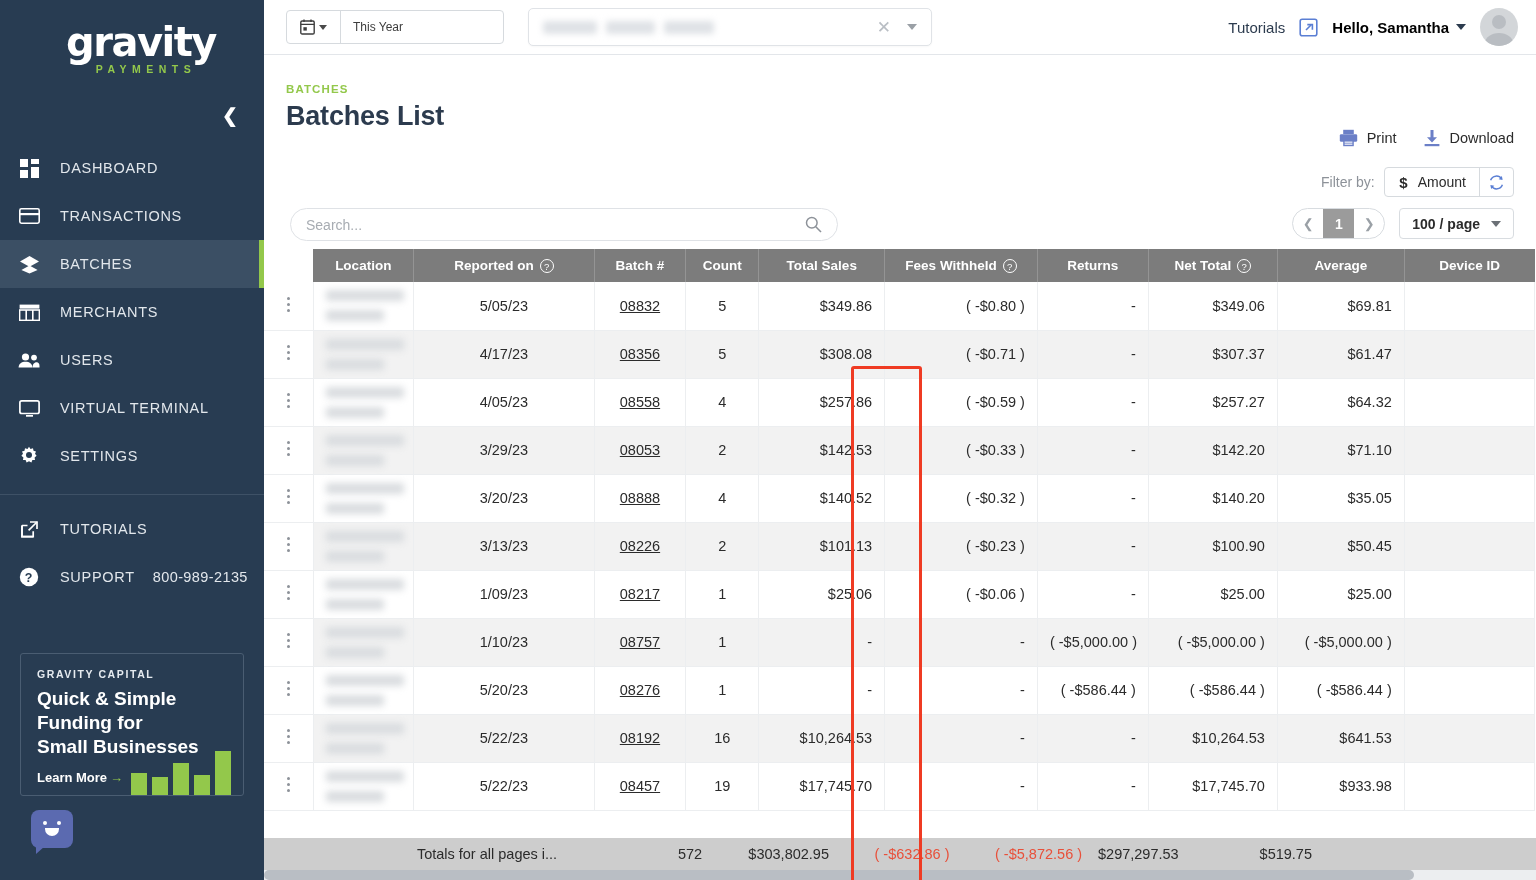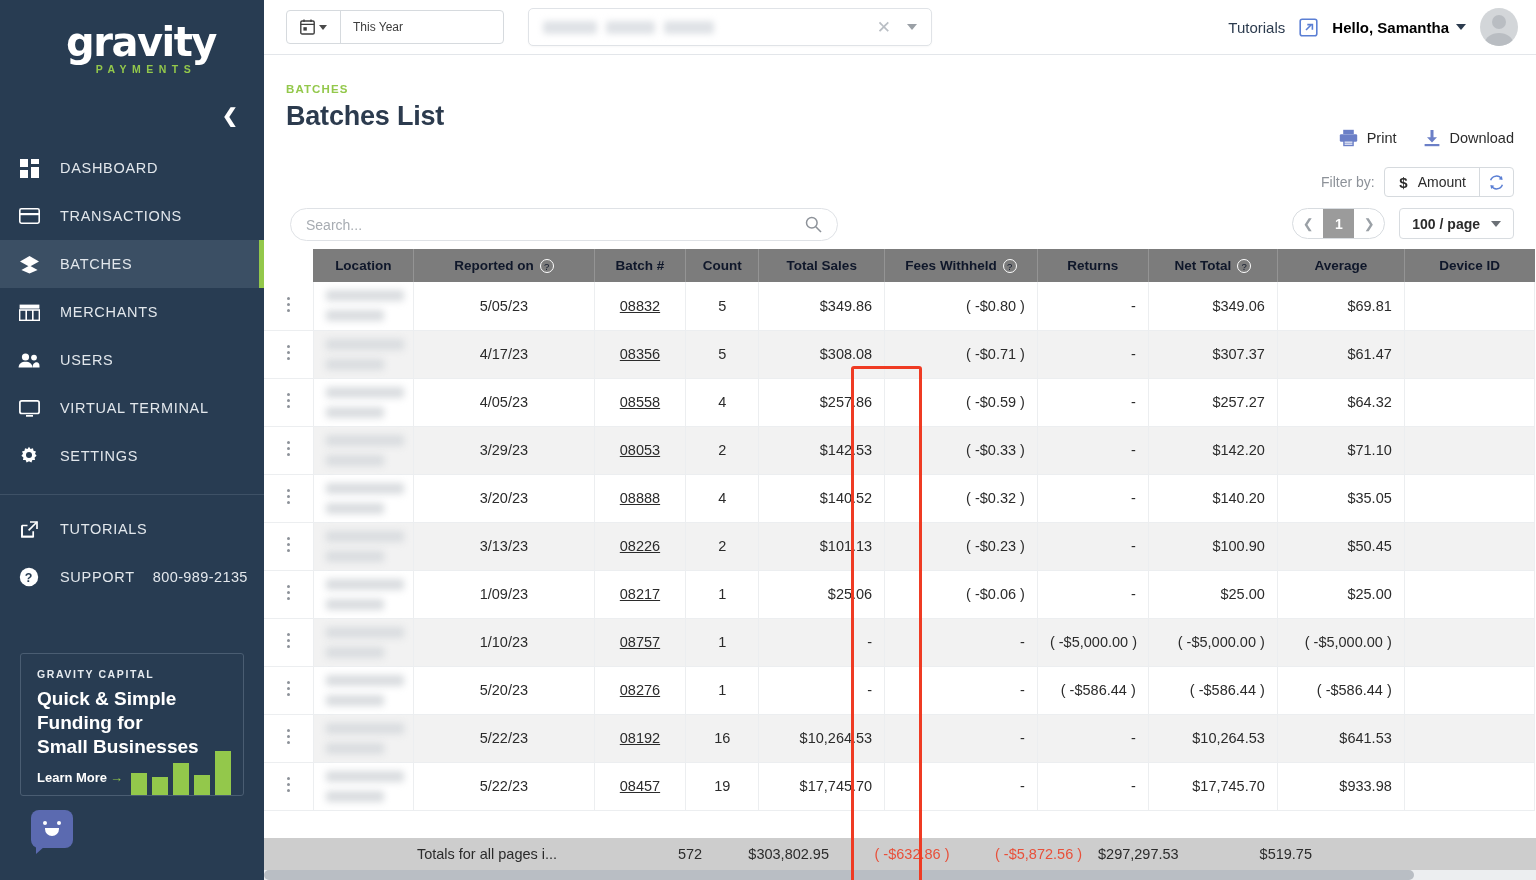--- a/index.html
+++ b/index.html
@@ -168,21 +168,21 @@
     height: 31px; min-width: 110px; border: 1px solid #d8dce0; border-radius: 4px;
     display: flex; align-items: center; justify-content: center; gap: 11px;
     font-size: 14px; font-weight: 700; color: #2b2b2b; padding: 0 12px; cursor: pointer;
   }
   .perpage .cv { width: 0; height: 0; border-left: 5px solid transparent; border-right: 5px solid transparent; border-top: 6px solid #6b7076; }
 
   
   .table-area { position: absolute; left: 0; right: 0; top: 194px; bottom: 0; }
   table.grid { border-collapse: collapse; width: 1271px; margin-left: 0; table-layout: fixed; }
   table.grid th {
-    background: #7c7c7c; color: #0f172a; font-size: 13.5px; font-weight: 700;
+    background: #7c7c7c; color: #ffffff; font-size: 13.5px; font-weight: 700;
     height: 33px; padding: 0 0; border-right: 1px solid #949494;
     white-space: nowrap;
   }
   table.grid th.c-kebab { background: transparent; border: none; }
   table.grid th:last-child { border-right: none; }
   th .q { display: inline-flex; align-items: center; justify-content: center;
           width: 14px; height: 14px; border: 1.3px solid #fff; border-radius: 50%;
           font-size: 9.5px; margin-left: 6px; vertical-align: middle; font-weight: 400; }
   table.grid td {
     height: 48px; font-size: 14.5px; color: #2b2b2b;

